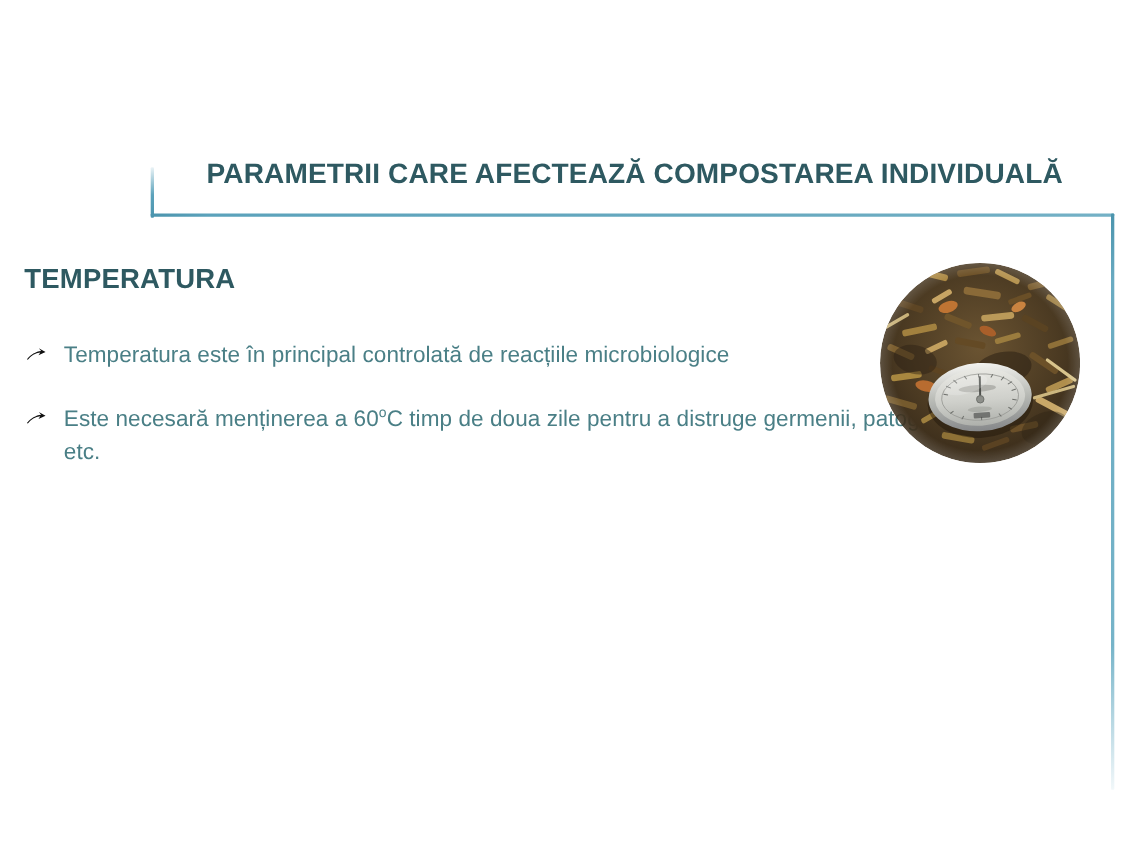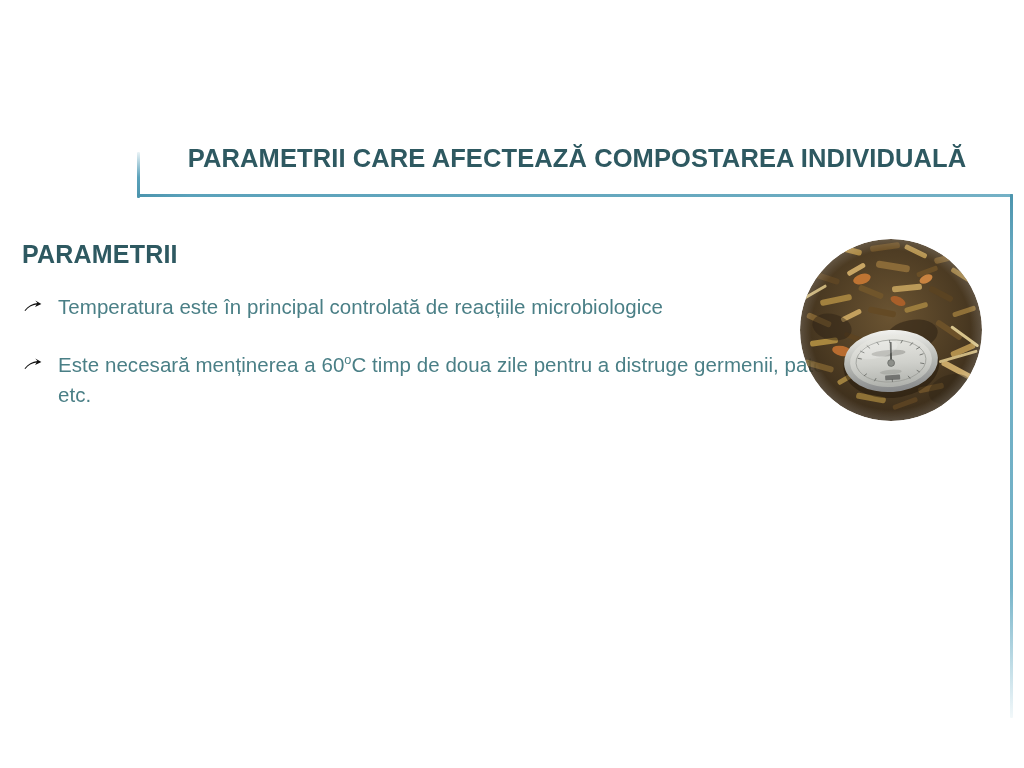--- a/index.html
+++ b/index.html
@@ -73,21 +73,21 @@
     font-size: 25px;
     font-weight: bold;
     color: #2e5961;
     letter-spacing: 0.2px;
   }
 
   
   .bullet-list {
     position: absolute;
     left: 22px;
-    top: 292px;
+    top: 308px;
     width: 860px;
   }
   .bullet-row {
     position: relative;
     display: flex;
     align-items: flex-start;
     margin-bottom: 28px;
   }
   .bullet-marker {
     flex: 0 0 34px;
@@ -133,21 +133,21 @@
 <body>
 
 <div class="slide">
 
   <div class="frame-vline-left"></div>
   <div class="frame-hline"></div>
   <div class="frame-vline-right"></div>
 
   <div class="slide-title">PARAMETRII CARE AFECTEAZĂ COMPOSTAREA INDIVIDUALĂ</div>
 
-  <div class="section-heading">PARAMETRII</div>
+  <div class="section-heading">TEMPERATURA</div>
 
   <div class="bullet-list">
 
     <div class="bullet-row">
       <span class="bullet-marker">
         <svg width="18" height="12" viewBox="0 0 18 12" aria-hidden="true">
           <path d="M0.5 10.5 C4 6.4, 8.4 3.6, 13.4 3.1 L11.3 0.6 L17.4 3.9 L11.0 7.0 L12.6 4.5 C8.2 5.1, 4.0 7.3, 1.3 11.0 Z" fill="#111111"></path>
         </svg>
       </span>
       <span class="bullet-text">Temperatura  este în principal controlată de reacțiile microbiologice</span>

